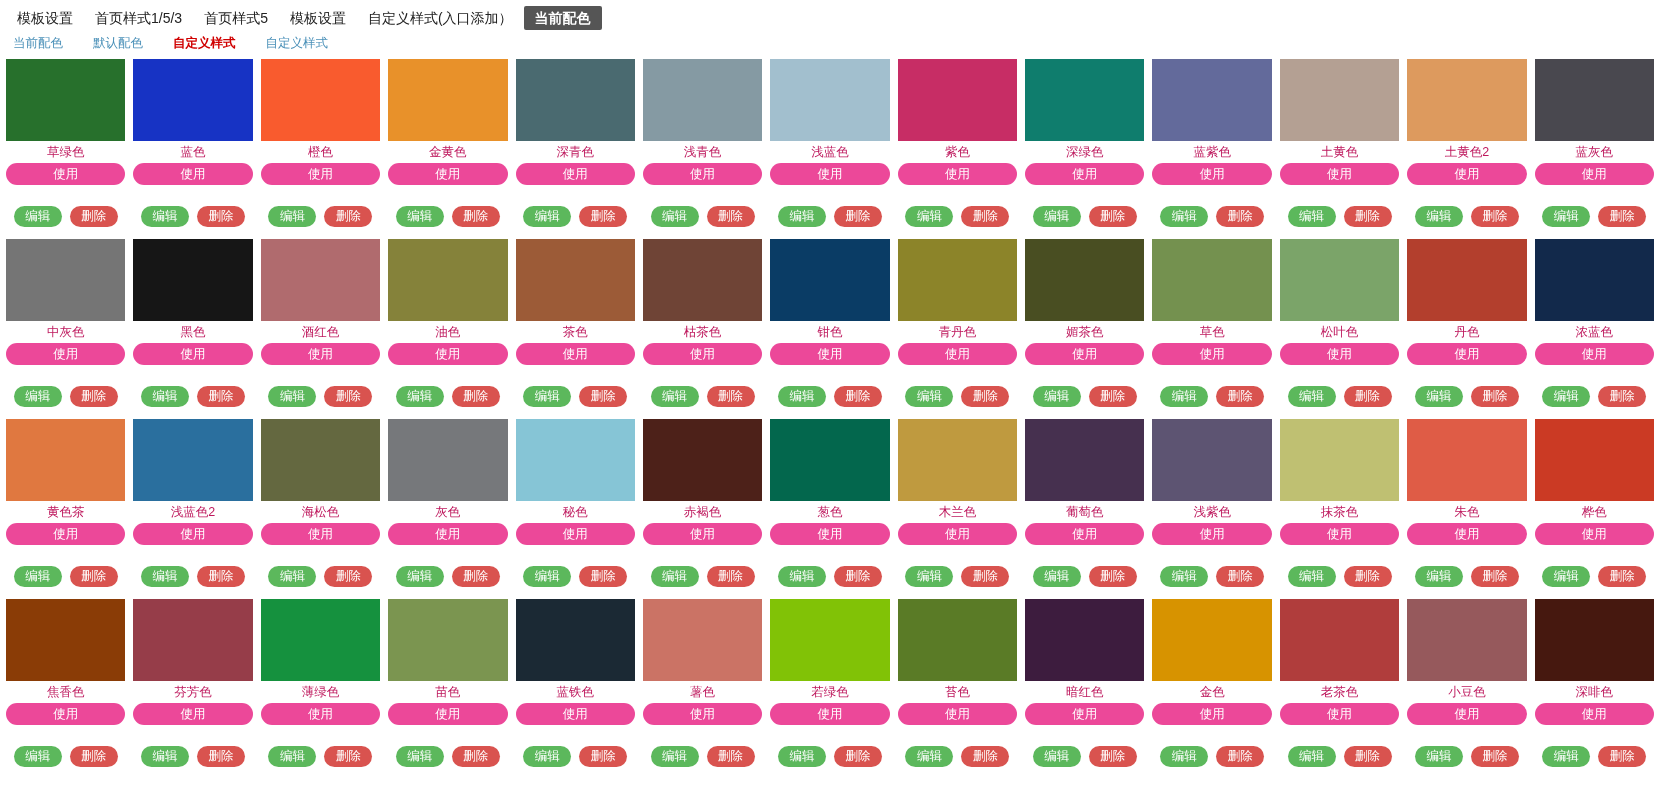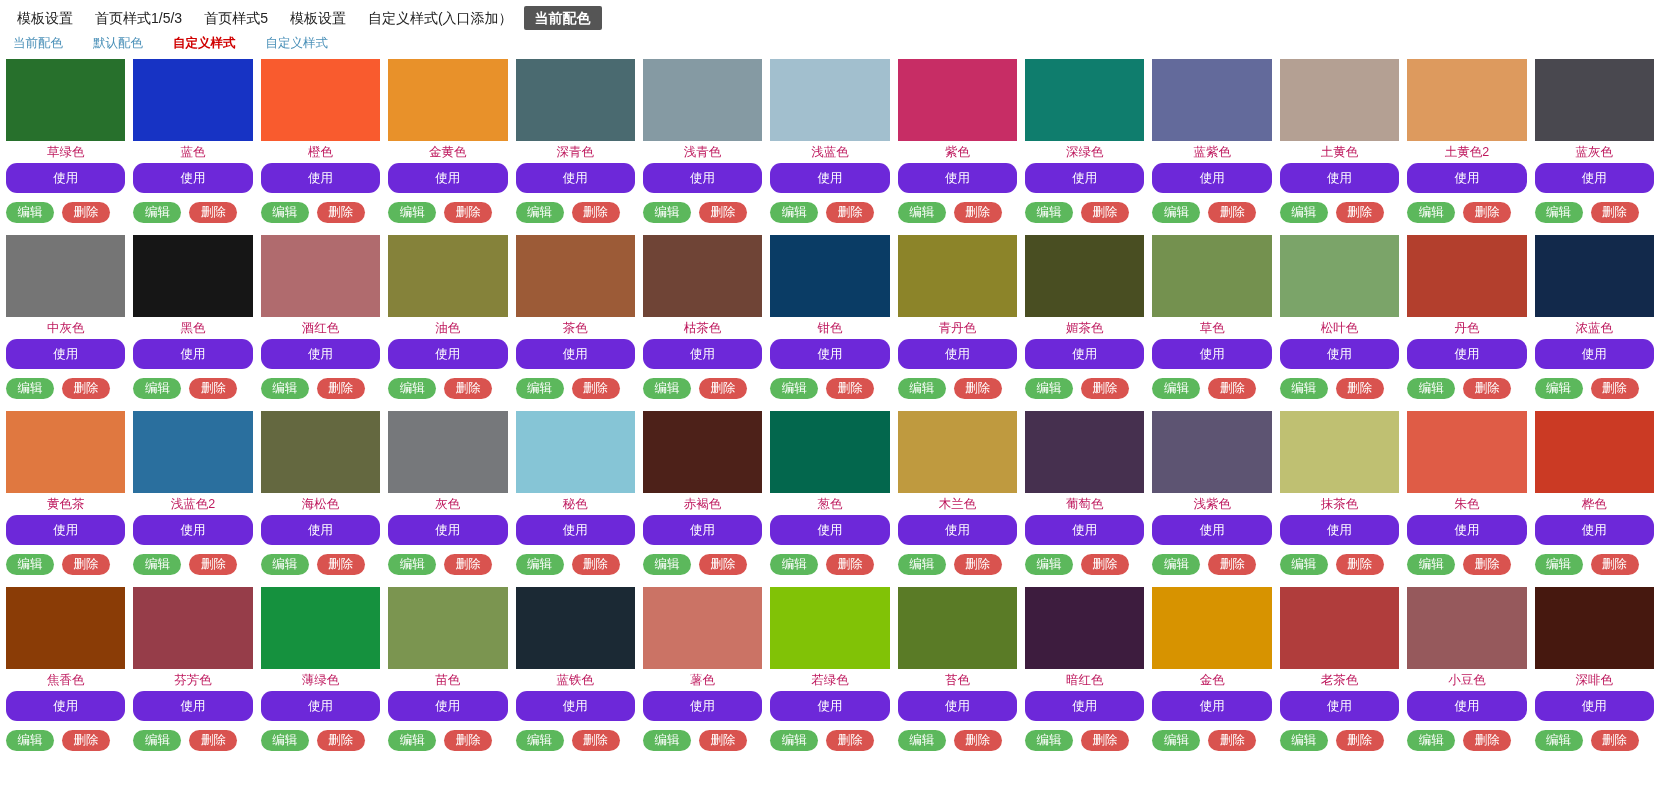--- a/index.html
+++ b/index.html
@@ -74,36 +74,37 @@
     font-size: 12.5px;
     color: #be185d;
     line-height: 22px;
     height: 22px;
     white-space: nowrap;
     overflow: hidden;
   }
   .btn-use {
     display: block;
     width: 100%;
-    height: 30px;
+    height: 22px;
     line-height: 22px;
     text-align: center;
-    background: #6d28d9;
+    background: #ec4899;
     color: #ffffff;
     border: none;
     border-radius: 11px;
     font-size: 12.5px;
     font-family: inherit;
     cursor: pointer;
     padding: 0;
   }
   .btn-row {
     display: flex;
+    justify-content: center;
     gap: 8px;
-    margin-top: 9px;
+    margin-top: 21px;
     margin-bottom: 9px;
   }
   .btn-edit, .btn-del {
     height: 21px;
     line-height: 21px;
     min-width: 48px;
     padding: 0 9px;
     border: none;
     border-radius: 11px;
     color: #fff;

